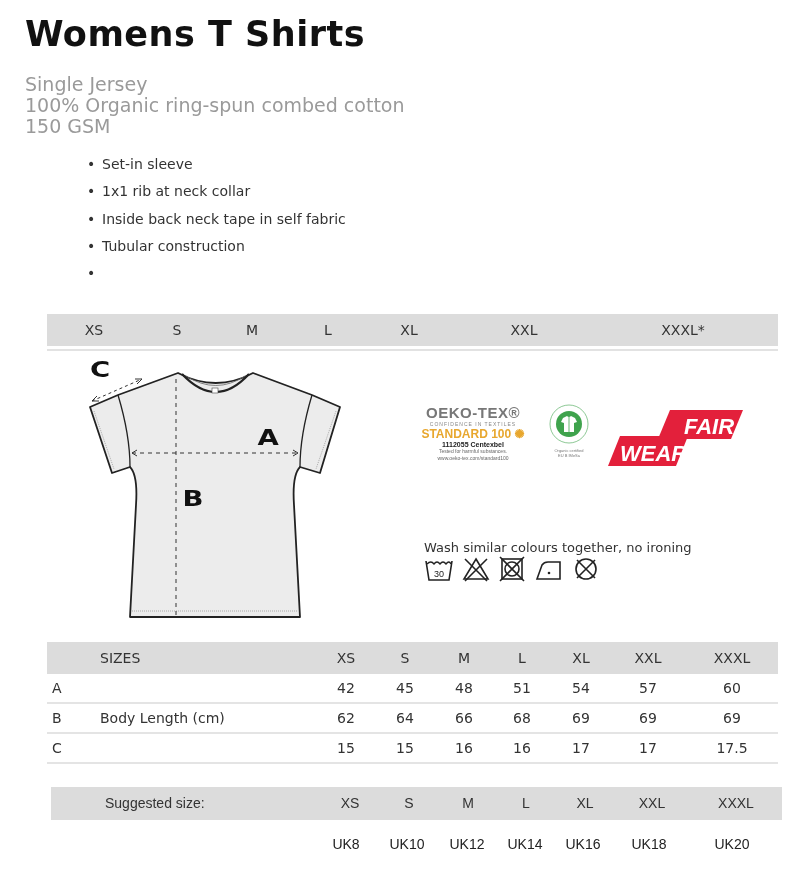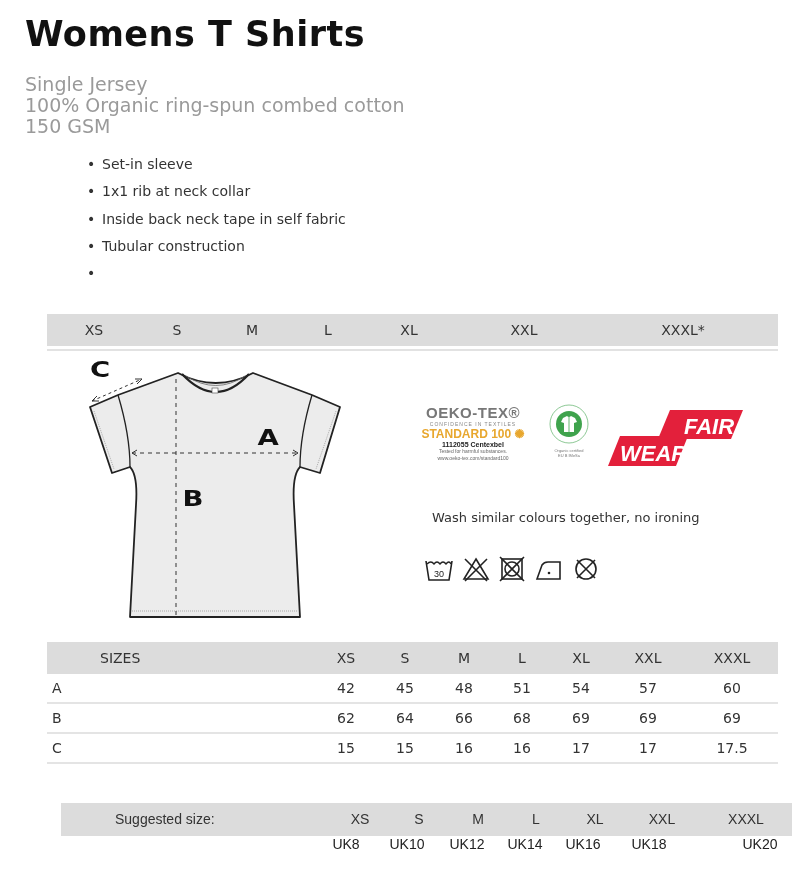--- a/index.html
+++ b/index.html
@@ -29,35 +29,35 @@
   #oeko .o2 { font-size: 5px; color: #888; letter-spacing: 1px; }
   #oeko .o3 { font-size: 12px; font-weight: bold; color: #e8a72e; }
   #oeko .o4 { font-size: 7px; font-weight: bold; color: #222; }
   #oeko .o5 { font-size: 5px; color: #666; line-height: 7px; }
 
   #gots { left: 545px; top: 404px; width: 48px; height: 60px; text-align: center; }
   #gots .gtxt { font-size: 4px; color: #777; line-height: 5px; }
 
   #fairwear { left: 608px; top: 408px; width: 135px; height: 62px; }
 
-  #care-text { left: 424px; top: 507px; width: 280px; font-size: 13px; color: #333;
-               line-height: 22px; font-family: "DejaVu Sans", sans-serif; margin-left: 8px; }
+  #care-text { left: 424px; top: 537px; width: 280px; font-size: 13px; color: #333;
+               line-height: 22px; font-family: "DejaVu Sans", sans-serif; }
   #care-icons { left: 424px; top: 556px; height: 28px; display: flex; gap: 8px; }
   #care-icons svg { display: block; }
 
   #spec-table { left: 47px; top: 642px; width: 731px; }
   .row { position: relative; width: 731px; }
   .row .cell { position: absolute; top: 0; font-size: 14px; color: #333; font-family: "DejaVu Sans", sans-serif; }
   .row .num { transform: translateX(-50%); }
   .hdr { height: 32px; background: #dcdcdc; }
   .hdr .cell { line-height: 32px; }
   .drow { height: 28px; border-bottom: 2px solid #e4e4e4; }
   .drow .cell { line-height: 28px; }
 
-  #suggest-band { left: 61px; top: 787px; width: 731px; height: 33px; margin-top: 16px; }
+  #suggest-band { left: 51px; top: 787px; width: 731px; height: 33px; }
   #suggest-band .cell { position: absolute; top: 0; line-height: 33px; font-size: 14px; color: #333; }
   #suggest-band .num { transform: translateX(-50%); }
   #uk-row { left: 47px; top: 832px; width: 731px; height: 24px; }
   #uk-row .cell { position: absolute; top: 0; line-height: 24px; font-size: 14px; color: #222;
                   transform: translateX(-50%); }
 </style>
 </head>
 <body>
 
 <div id="title" class="abs">Womens T Shirts</div>
@@ -180,20 +180,21 @@
     <span class="cell num" style="left:299px">42</span>
     <span class="cell num" style="left:358px">45</span>
     <span class="cell num" style="left:417px">48</span>
     <span class="cell num" style="left:475px">51</span>
     <span class="cell num" style="left:534px">54</span>
     <span class="cell num" style="left:601px">57</span>
     <span class="cell num" style="left:685px">60</span>
   </div>
   <div class="row drow">
     <span class="cell" style="left:5px">B</span>
+    <span class="cell" style="left:53px">Body Length (cm)</span>
     <span class="cell num" style="left:299px">62</span>
     <span class="cell num" style="left:358px">64</span>
     <span class="cell num" style="left:417px">66</span>
     <span class="cell num" style="left:475px">68</span>
     <span class="cell num" style="left:534px">69</span>
     <span class="cell num" style="left:601px">69</span>
     <span class="cell num" style="left:685px">69</span>
   </div>
   <div class="row drow">
     <span class="cell" style="left:5px">C</span>
@@ -217,14 +218,14 @@
   <span class="cell num" style="left:601px">XXL</span>
   <span class="cell num" style="left:685px">XXXL</span>
 </div>
 <div id="uk-row" class="abs">
   <span class="cell" style="left:299px">UK8</span>
   <span class="cell" style="left:360px">UK10</span>
   <span class="cell" style="left:420px">UK12</span>
   <span class="cell" style="left:478px">UK14</span>
   <span class="cell" style="left:536px">UK16</span>
   <span class="cell" style="left:602px">UK18</span>
-  <span class="cell" style="left:713px">UK20</span>
+  <span class="cell" style="left:685px">UK20</span>
 </div>
 
 </body></html>

